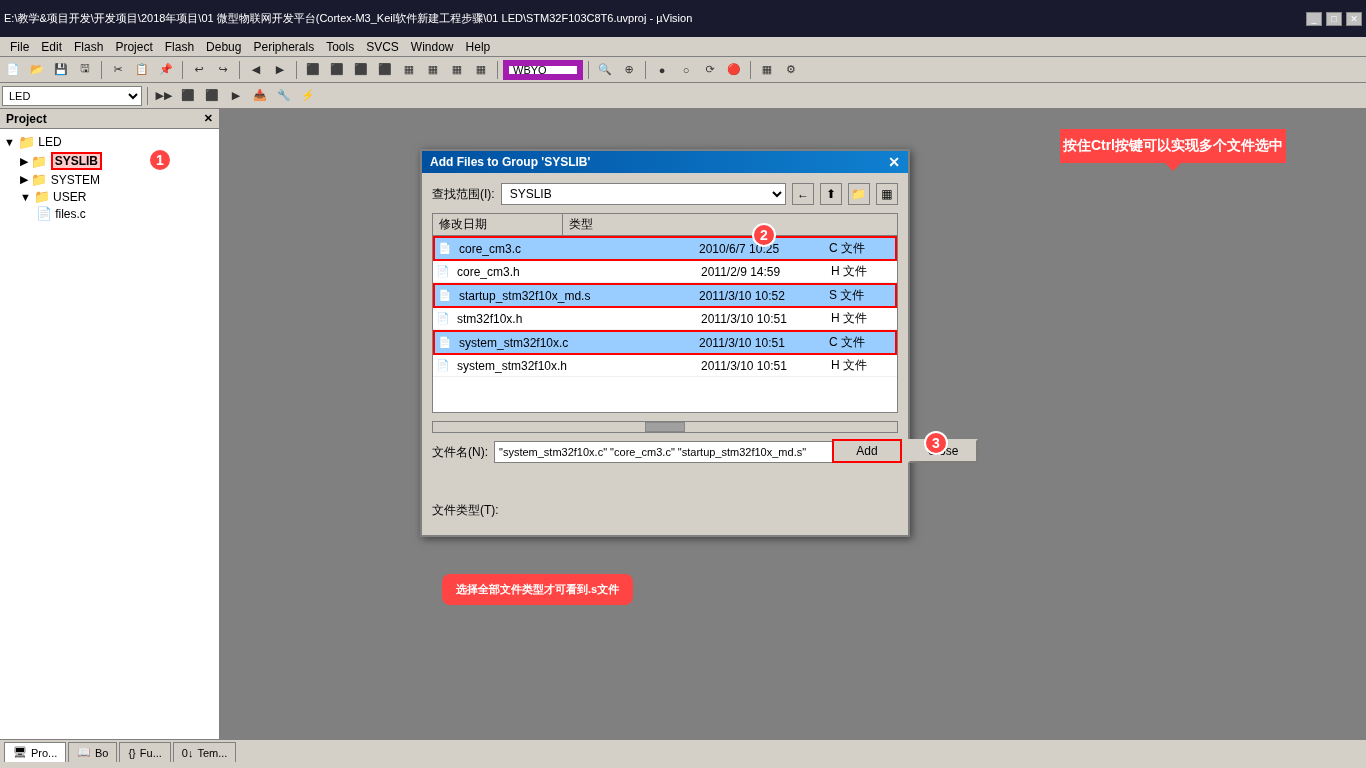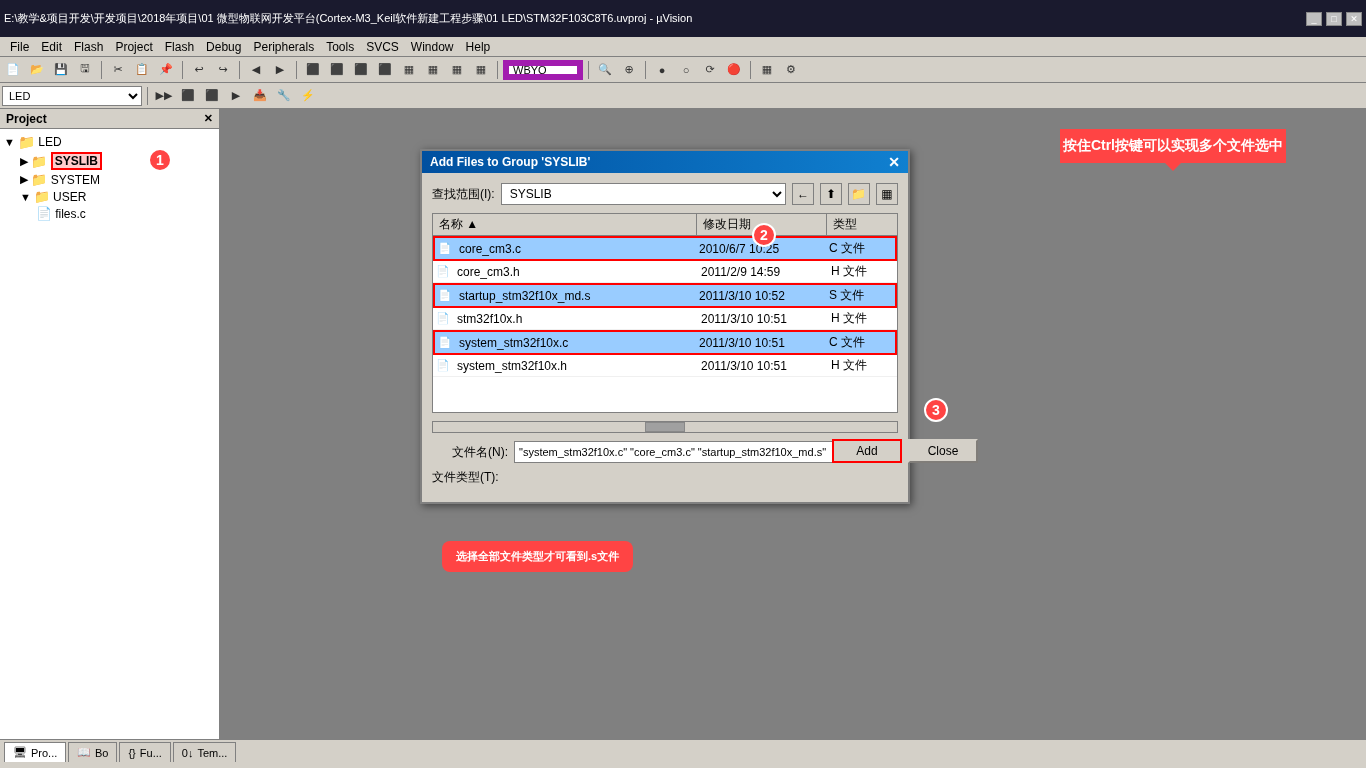--- a/index.html
+++ b/index.html
@@ -160,21 +160,21 @@
     .fr-name { flex: 1; padding: 0 4px; }
     .fr-date { width: 130px; padding: 0 4px; }
     .fr-type { width: 70px; padding: 0 4px; }
 
     
     .red-box { border: 2px solid red !important; }
 
     .dlg-bottom-row { display: flex; align-items: center; margin-bottom: 6px; gap: 6px; }
     .dlg-filename-label { font-size: 12px; white-space: nowrap; min-width: 55px; }
     .dlg-filename-input { flex: 1; height: 22px; border: 1px solid #808080; background: #fff; padding: 0 4px; font-size: 11px; }
-    .dlg-filetype-label { font-size: 12px; white-space: nowrap; min-width: 55px; }
+    .dlg-filetype-label { font-size: 12px; white-space: nowrap; min-width: 55px; margin-top: 33px; }
     .dlg-filetype-combo { flex: 1; height: 22px; border: 2px solid red; background: #fff; padding: 0 4px; font-size: 12px; }
     .dlg-btn {
       width: 70px; height: 24px;
       border: 2px outset #d4d0c8;
       background: #d4d0c8;
       font-size: 12px;
       cursor: pointer;
       display: flex; align-items: center; justify-content: center;
     }
     .dlg-btn.add-btn { border: 2px solid red; }
@@ -417,21 +417,20 @@
           <button class="dlg-icon-btn">📁</button>
           <button class="dlg-icon-btn">▦</button>
         </div>
 
         <div class="annotation-bubble" style="position:absolute; top:72px; left:330px;">
           <span>2</span>
         </div>
 
         <div class="file-list-container">
           <div class="file-list-header">
-            <div class="flh-name">名称 ▲</div>
             <div class="flh-date">修改日期</div>
             <div class="flh-type">类型</div>
           </div>
 
           <div class="file-row highlighted red-box">
             <div class="fr-icon">📄</div>
             <div class="fr-name">core_cm3.c</div>
             <div class="fr-date">2010/6/7 10:25</div>
             <div class="fr-type">C 文件</div>
           </div>
@@ -469,21 +468,21 @@
             <div class="fr-name">system_stm32f10x.h</div>
             <div class="fr-date">2011/3/10 10:51</div>
             <div class="fr-type">H 文件</div>
           </div>
         </div>
 
         <div class="scroll-area">
           <div class="scroll-thumb"></div>
         </div>
 
-        <div class="dlg-bottom-row" style="margin-top:8px;position:relative;margin-left:20px;">
+        <div class="dlg-bottom-row" style="margin-top:8px;position:relative;">
           <span class="dlg-filename-label">文件名(N):</span>
           <input class="dlg-filename-input" value="&quot;system_stm32f10x.c&quot; &quot;core_cm3.c&quot; &quot;startup_stm32f10x_md.s&quot;" style="">
           <div style="position:absolute;right:-80px;top:-2px;display:flex;flex-direction:row;gap:6px;">
             <button class="dlg-btn add-btn">Add</button>
             <button class="dlg-btn">Close</button>
           </div>
         </div>
 
         <div class="dlg-bottom-row">
           <span class="dlg-filetype-label">文件类型(T):</span>

